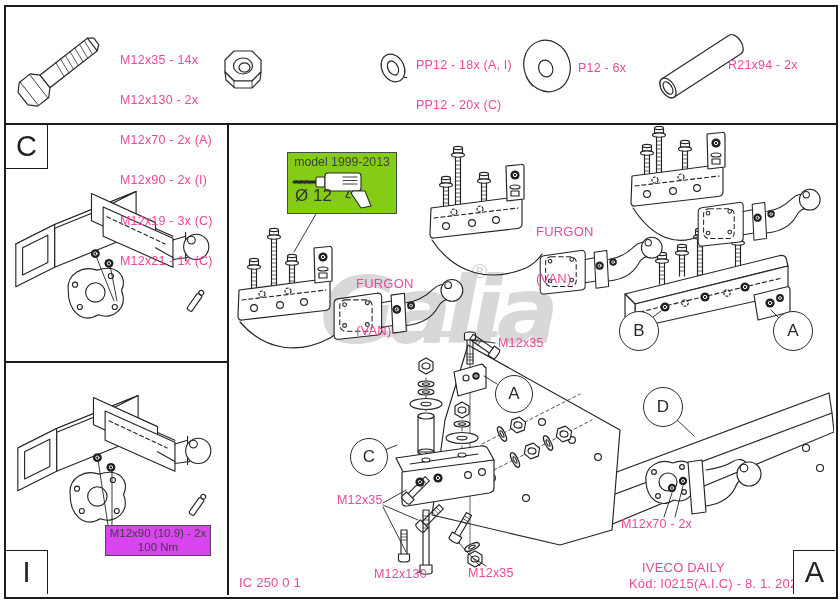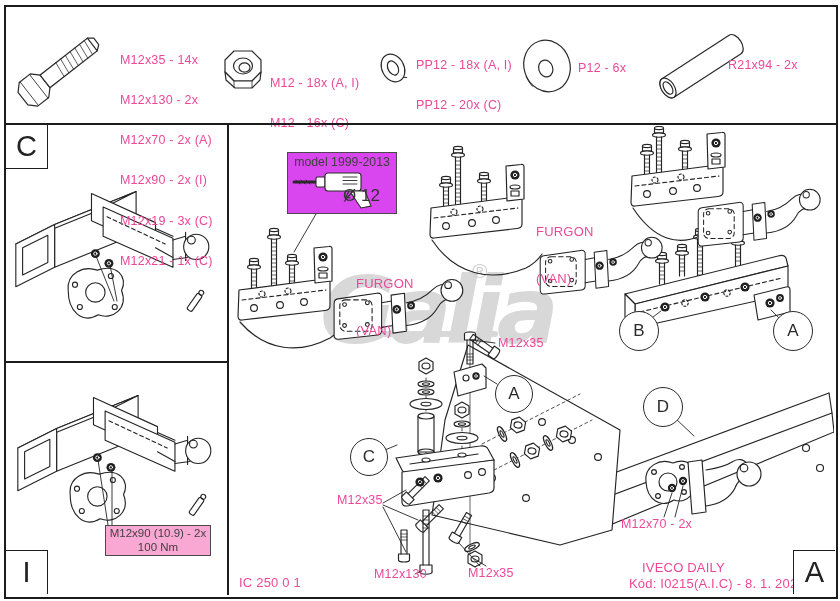--- a/index.html
+++ b/index.html
@@ -13,25 +13,25 @@
           justify-content:center;font-size:29px;color:#222;z-index:5;}
   .corner-c{left:6px;top:125px;border-right:1.7px solid #1c1c1c;border-bottom:1.7px solid #1c1c1c;}
   .corner-i{left:6px;top:550px;border-right:1.7px solid #1c1c1c;border-top:1.7px solid #1c1c1c;}
   .corner-a{left:793px;top:550px;border-left:1.7px solid #1c1c1c;border-top:1.7px solid #1c1c1c;}
   .lbl{position:absolute;font-size:12.5px;line-height:13.4px;color:#ec4899;letter-spacing:.2px;
        white-space:pre;z-index:3;}
   .lbl13{font-size:13px;line-height:15.5px;}
   .pcirc{position:absolute;border:1.4px solid #2b2b2b;border-radius:50%;background:#fff;display:flex;
          align-items:center;justify-content:center;font-size:17px;color:#2b2b2b;z-index:3;}
   .modelbox{position:absolute;left:287px;top:152px;width:108px;height:60px;border:1.6px solid #4a4a4a;
-            background:#d946ef;z-index:3;}
+            background:#84cc16;z-index:3;}
   .modelbox .mtitle{position:absolute;left:0;right:0;top:2px;text-align:center;font-size:12.3px;color:#3f3f3f;}
-  .modelbox .mdia{position:absolute;left:7px;top:33px;font-size:17px;color:#333;margin-left:48px;}
+  .modelbox .mdia{position:absolute;left:7px;top:33px;font-size:17px;color:#333;}
   .tqbox{position:absolute;left:105px;top:525px;width:104px;height:28px;border:1.5px solid #4a4a4a;
-         background:#f9a8d4;z-index:3;text-align:center;font-size:11.5px;line-height:13.5px;color:#3f3f3f;padding-top:1px;}
+         background:#d946ef;z-index:3;text-align:center;font-size:11.5px;line-height:13.5px;color:#3f3f3f;padding-top:1px;}
   .wm{position:absolute;left:320px;top:258px;font-family:"DejaVu Sans",sans-serif;font-style:italic;
       font-weight:bold;font-size:92px;color:#d8d8d8;letter-spacing:-6px;z-index:1;}
   .wmr{position:absolute;left:472px;top:259px;font-size:21px;color:#cfcfcf;z-index:1;}
   .wmbar{position:absolute;left:344px;top:331px;width:154px;height:6px;background:#d8d8d8;border-radius:3px;z-index:1;}
   svg{display:block;}
   .art{position:absolute;z-index:2;}
 </style>
 </head>
 <body>
 
@@ -170,24 +170,20 @@
 
   <svg class="art" style="left:216px;top:42px" width="54" height="52">
     <g stroke="#2a2a2a" fill="none" stroke-width="1.2" stroke-linejoin="round">
       <path d="M9,18 L18,9 L36,9 L45,18 L45,30 L36,39 L18,39 L9,30 Z" fill="#fff"></path>
       <path d="M9,30 L10,38 L19,46 L36,46 L44,38 L45,30 L36,39 L18,39 Z" fill="#fff"></path>
       <path d="M18,39 L18,46 M36,39 L36,46" stroke-width="0.8"></path>
       <ellipse cx="27" cy="24" rx="9.5" ry="8" fill="#fff"></ellipse>
       <ellipse cx="28.5" cy="25.5" rx="5.5" ry="4.6"></ellipse>
     </g>
   </svg>
-  <div class="lbl" style="left:270px;top:50px">
-    <div>M12 - 18x (A, I)</div>
-    <div>M12 - 16x (C)</div>
-  </div>
 
   <svg class="art" style="left:372px;top:44px" width="44" height="48">
     <g stroke="#2a2a2a" fill="none" stroke-width="1.2">
       <g transform="translate(21,24) rotate(-28)">
         <ellipse rx="11" ry="14.5" fill="#fff"></ellipse>
         <ellipse rx="5" ry="7.5"></ellipse>
         <path d="M5,13 l3,2" stroke-width="1"></path>
       </g>
     </g>
   </svg>

